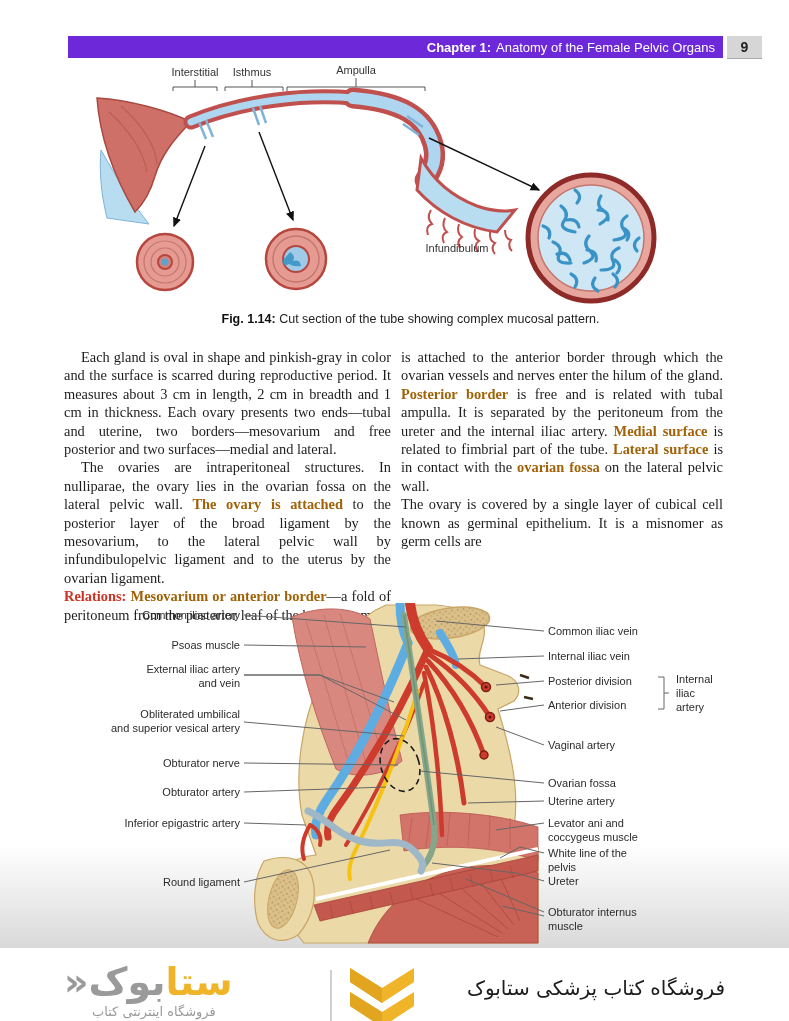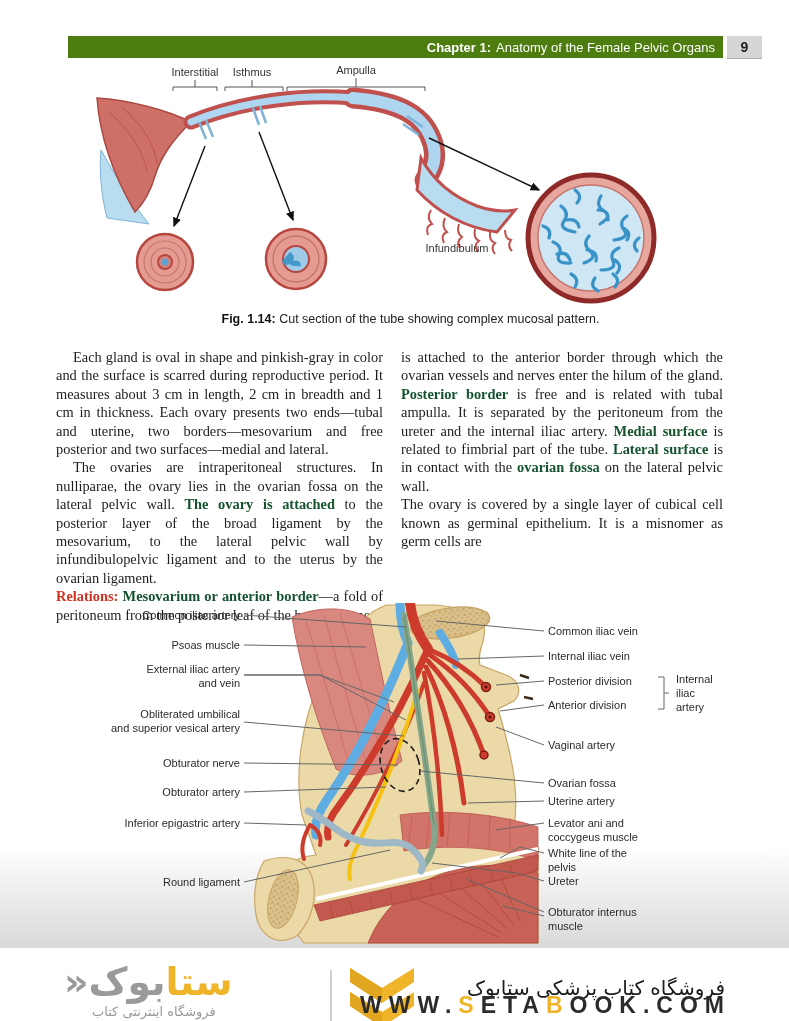--- a/index.html
+++ b/index.html
@@ -1,38 +1,38 @@
 <!DOCTYPE html>
 <html><head>
 <meta charset="utf-8">
 <style>
   html,body{margin:0;padding:0;background:#fff;}
   .page{position:relative;width:789px;height:1021px;background:#ffffff;overflow:hidden;
         font-family:"Liberation Sans",sans-serif;}
   
   .chapter-bar{position:absolute;left:68px;top:36px;width:647px;height:22px;
-        background:#4d7c0f;color:#fff;display:flex;align-items:center;justify-content:flex-end;
+        background:#6d28d9;color:#fff;display:flex;align-items:center;justify-content:flex-end;
         padding-right:8px;font-size:13px;}
   .chapter-bar b{margin-right:5px;}
   .page-num{position:absolute;left:727px;top:36px;width:35px;height:22px;background:#d6d6d6;
         color:#222;font-weight:bold;font-size:14px;display:flex;align-items:center;justify-content:center;
         border-bottom:1px solid #aaa;}
   
   .fig1{position:absolute;left:95px;top:60px;}
   .fig-label{font-size:11px;fill:#333;font-family:"Liberation Sans",sans-serif;}
   .caption{position:absolute;left:0;top:312px;width:789px;text-align:center;font-size:12.5px;color:#222;margin-left:16px;}
   .caption b{color:#111;}
   
   .col{position:absolute;top:348px;font-family:"Liberation Serif",serif;font-size:14.4px;
        line-height:18.4px;color:#1d1d1d;text-align:justify;}
-  .col-left{left:56px;width:327px;}
+  .col-left{left:64px;width:327px;}
   .col-right{left:401px;width:322px;}
   .col p{margin:0;}
   .ind{text-indent:17px;}
-  .term{color:#14532d;font-weight:bold;}
+  .term{color:#a16207;font-weight:bold;}
   .rel{color:#cc3322;font-weight:bold;}
   .subhead{font-family:"Liberation Sans",sans-serif;font-weight:bold;color:#bf4430;
        font-size:14.5px;margin:7px 0 2px 0 !important;text-align:left;}
   
   .fig2-wrap{position:absolute;left:68px;top:603px;}
   .shade{position:absolute;left:0;top:845px;width:789px;height:103px;
        background:linear-gradient(180deg,rgba(222,222,222,0) 0%,#d9d9d9 100%);}
   .lbl{font-size:11px;fill:#2b2b2b;font-family:"Liberation Sans",sans-serif;}
   
   .footer{position:absolute;left:0;top:948px;width:789px;height:73px;background:#fff;margin-top:12px;}
@@ -297,18 +297,15 @@
     </div>
     <div class="brand-tag">فروشگاه اینترنتی کتاب</div>
     <div class="divider"></div>
     <svg class="chev" width="76" height="62" viewBox="0 0 76 62">
       <path d="M6,2 L38,22 L70,2 L70,16 L38,37 L6,16 Z" fill="#f0b429"></path>
       <path d="M6,26 L38,46 L70,26 L70,40 L38,61 L6,40 Z" fill="#f0b429"></path>
       <path d="M6,2 L38,22 L38,37 L6,16 Z" fill="#e2a51f"></path>
       <path d="M6,26 L38,46 L38,61 L6,40 Z" fill="#e2a51f"></path>
     </svg>
     <div class="fa-title">فروشگاه کتاب پزشکی ستابوک</div>
-    <div class="url">
-      <span>WWW.</span><span class="y">S</span><span>ETA</span><span class="y">B</span><span>OOK.COM</span>
-    </div>
   </div>
 
 </div>
 
 </body></html>

